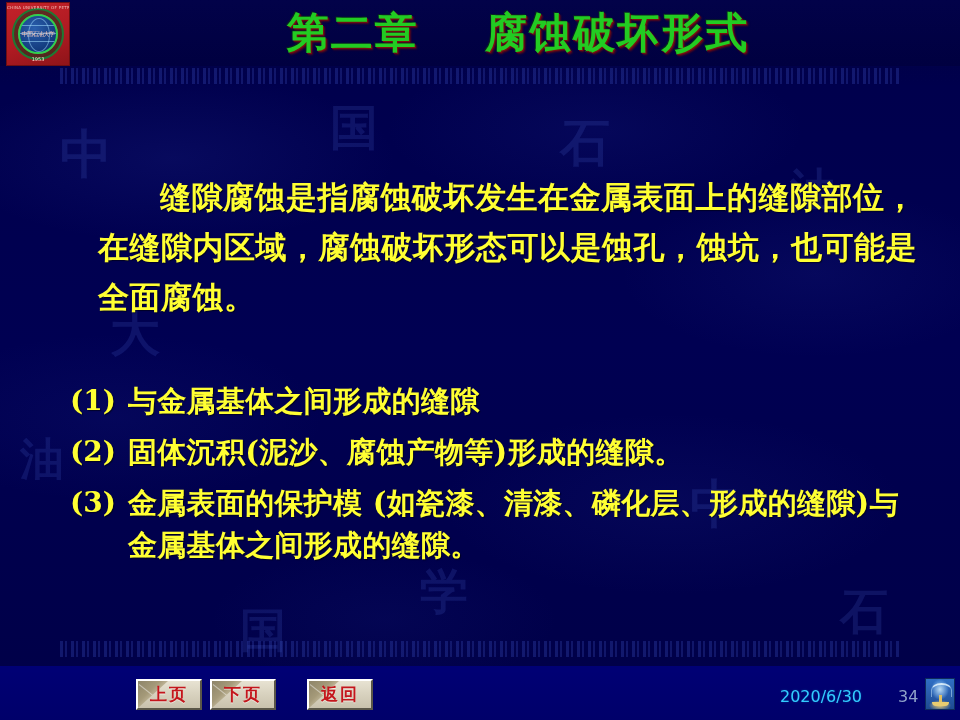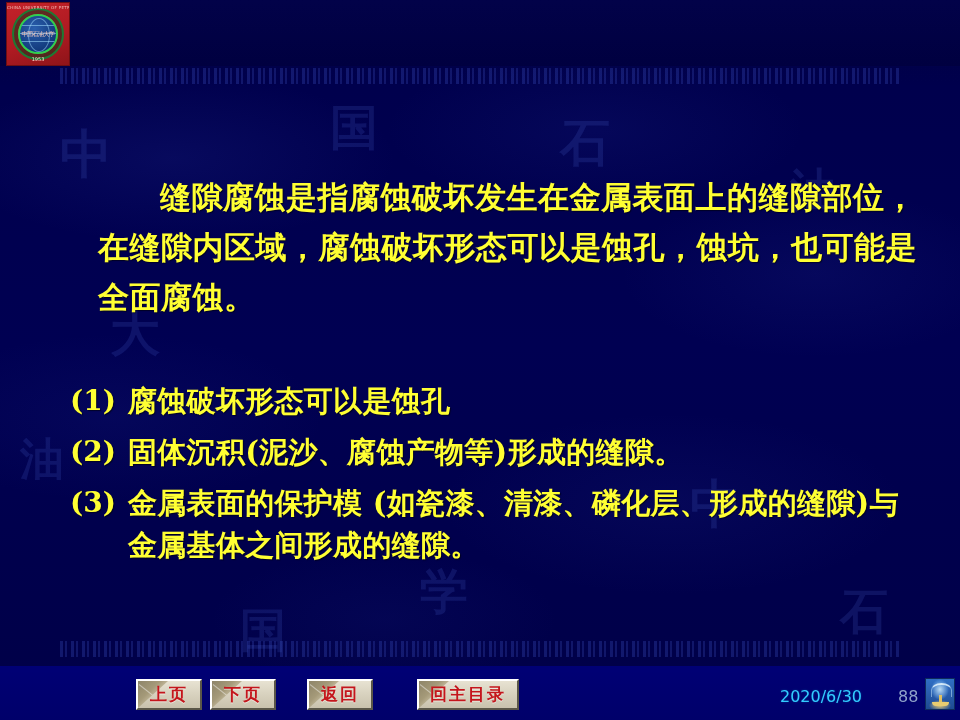--- a/index.html
+++ b/index.html
@@ -371,33 +371,34 @@
       <div class="globe-line"></div>
       <div class="globe-line"></div>
       <div class="globe-line"></div>
       <div class="globe-mer"></div>
       <div class="cn-label">中国石油大学</div>
     </div>
     <div class="arc-text">CHINA UNIVERSITY OF PETROLEUM</div>
     <div class="year">1953</div>
   </div>
 
+  <div class="slide-title">第二章    腐蚀破坏形式</div>
 
   <div class="wm-band wm-top"></div>
 
   <div class="content">
 
 
     <div class="para para-main">缝隙腐蚀是指腐蚀破坏发生在金属表面上的缝隙部位，在缝隙内区域，腐蚀破坏形态可以是蚀孔，蚀坑，也可能是全面腐蚀。</div>
 
 
     <div class="list">
       <div class="list-item">
         <div class="list-marker">(1)</div>
-        <div class="list-text">腐蚀破坏形态可以是蚀孔</div>
+        <div class="list-text">与金属基体之间形成的缝隙</div>
       </div>
       <div class="list-item">
         <div class="list-marker">(2)</div>
         <div class="list-text">固体沉积(泥沙、腐蚀产物等)形成的缝隙。</div>
       </div>
       <div class="list-item">
         <div class="list-marker">(3)</div>
         <div class="list-text">金属表面的保护模 (如瓷漆、清漆、磷化层、形成的缝隙)与金属基体之间形成的缝隙。</div>
       </div>
     </div>
@@ -412,27 +413,23 @@
     <div class="btn-label">上页</div>
   </div>
   <div class="navbtn" id="btn-next">
     <div class="wedge"></div>
     <div class="btn-label">下页</div>
   </div>
   <div class="navbtn" id="btn-back">
     <div class="wedge"></div>
     <div class="btn-label">返回</div>
   </div>
-  <div class="navbtn" id="btn-home">
-    <div class="wedge"></div>
-    <div class="btn-label">回主目录</div>
-  </div>
 
   <div class="footer-date">2020/6/30</div>
-  <div class="footer-page">88</div>
+  <div class="footer-page">34</div>
 
   <div class="footer-icon">
     <div class="spray"></div>
     <div class="stem"></div>
     <div class="basin"></div>
   </div>
 
 </div>
 
 </body></html>

